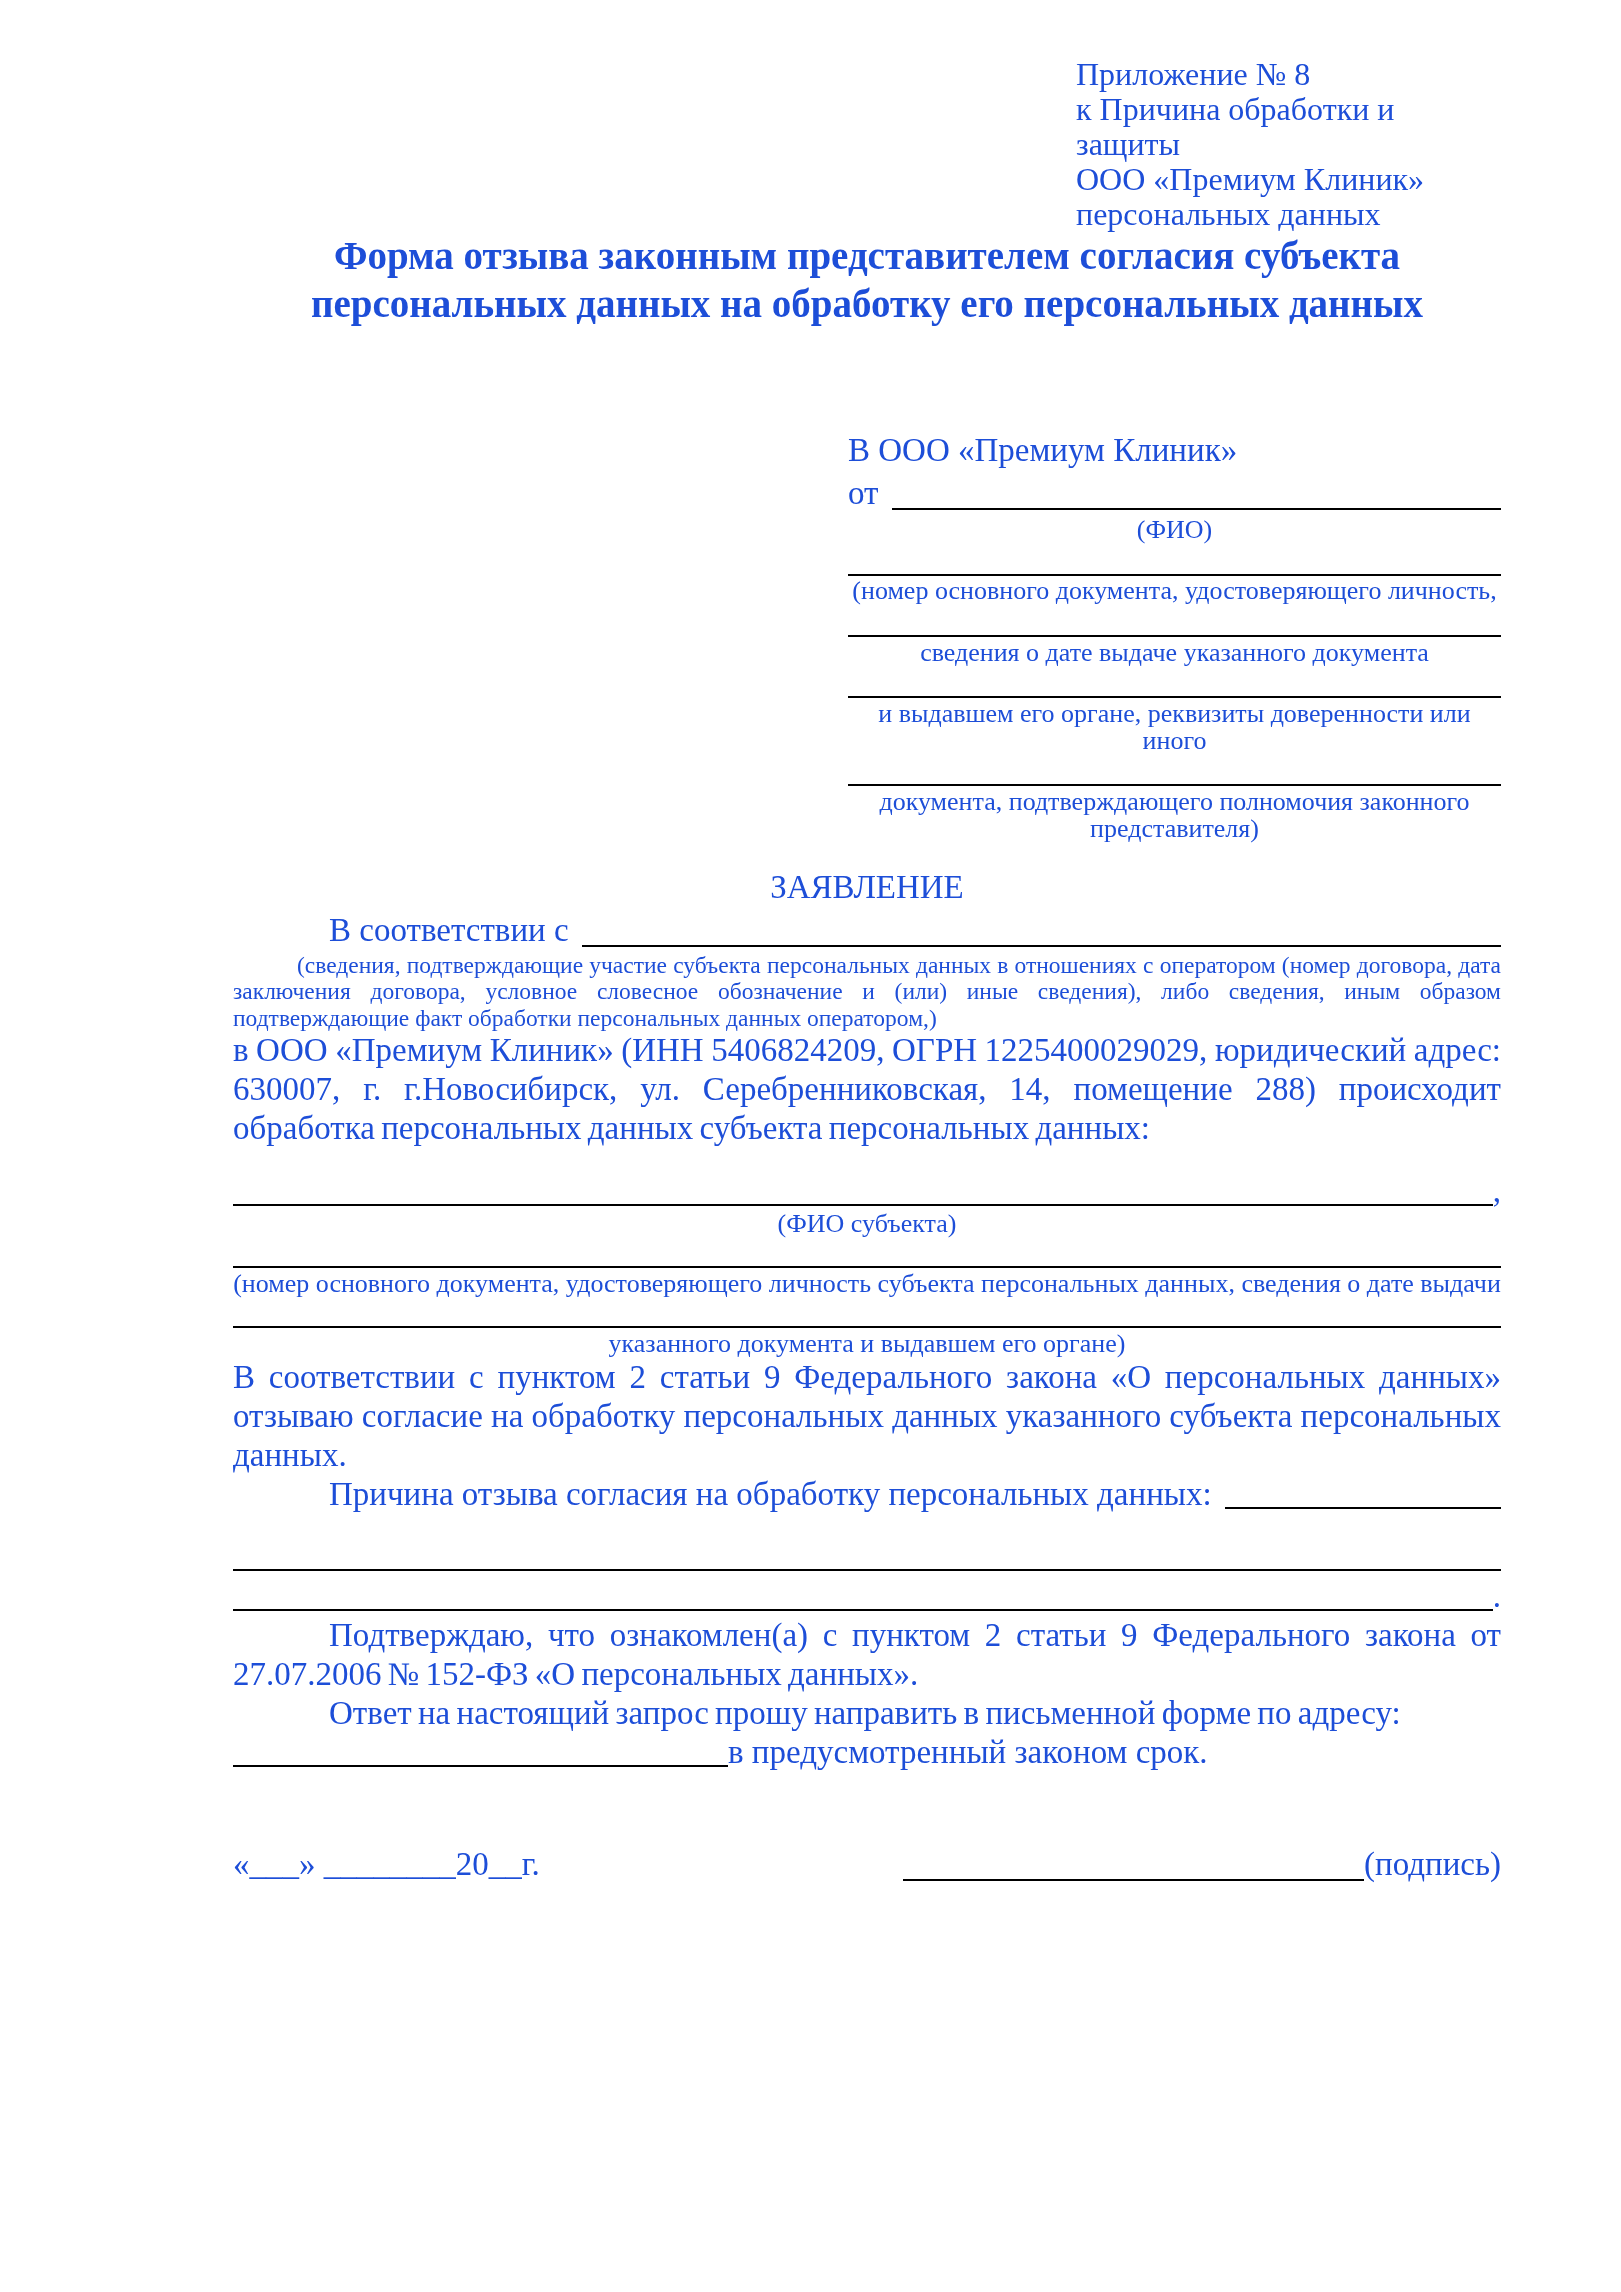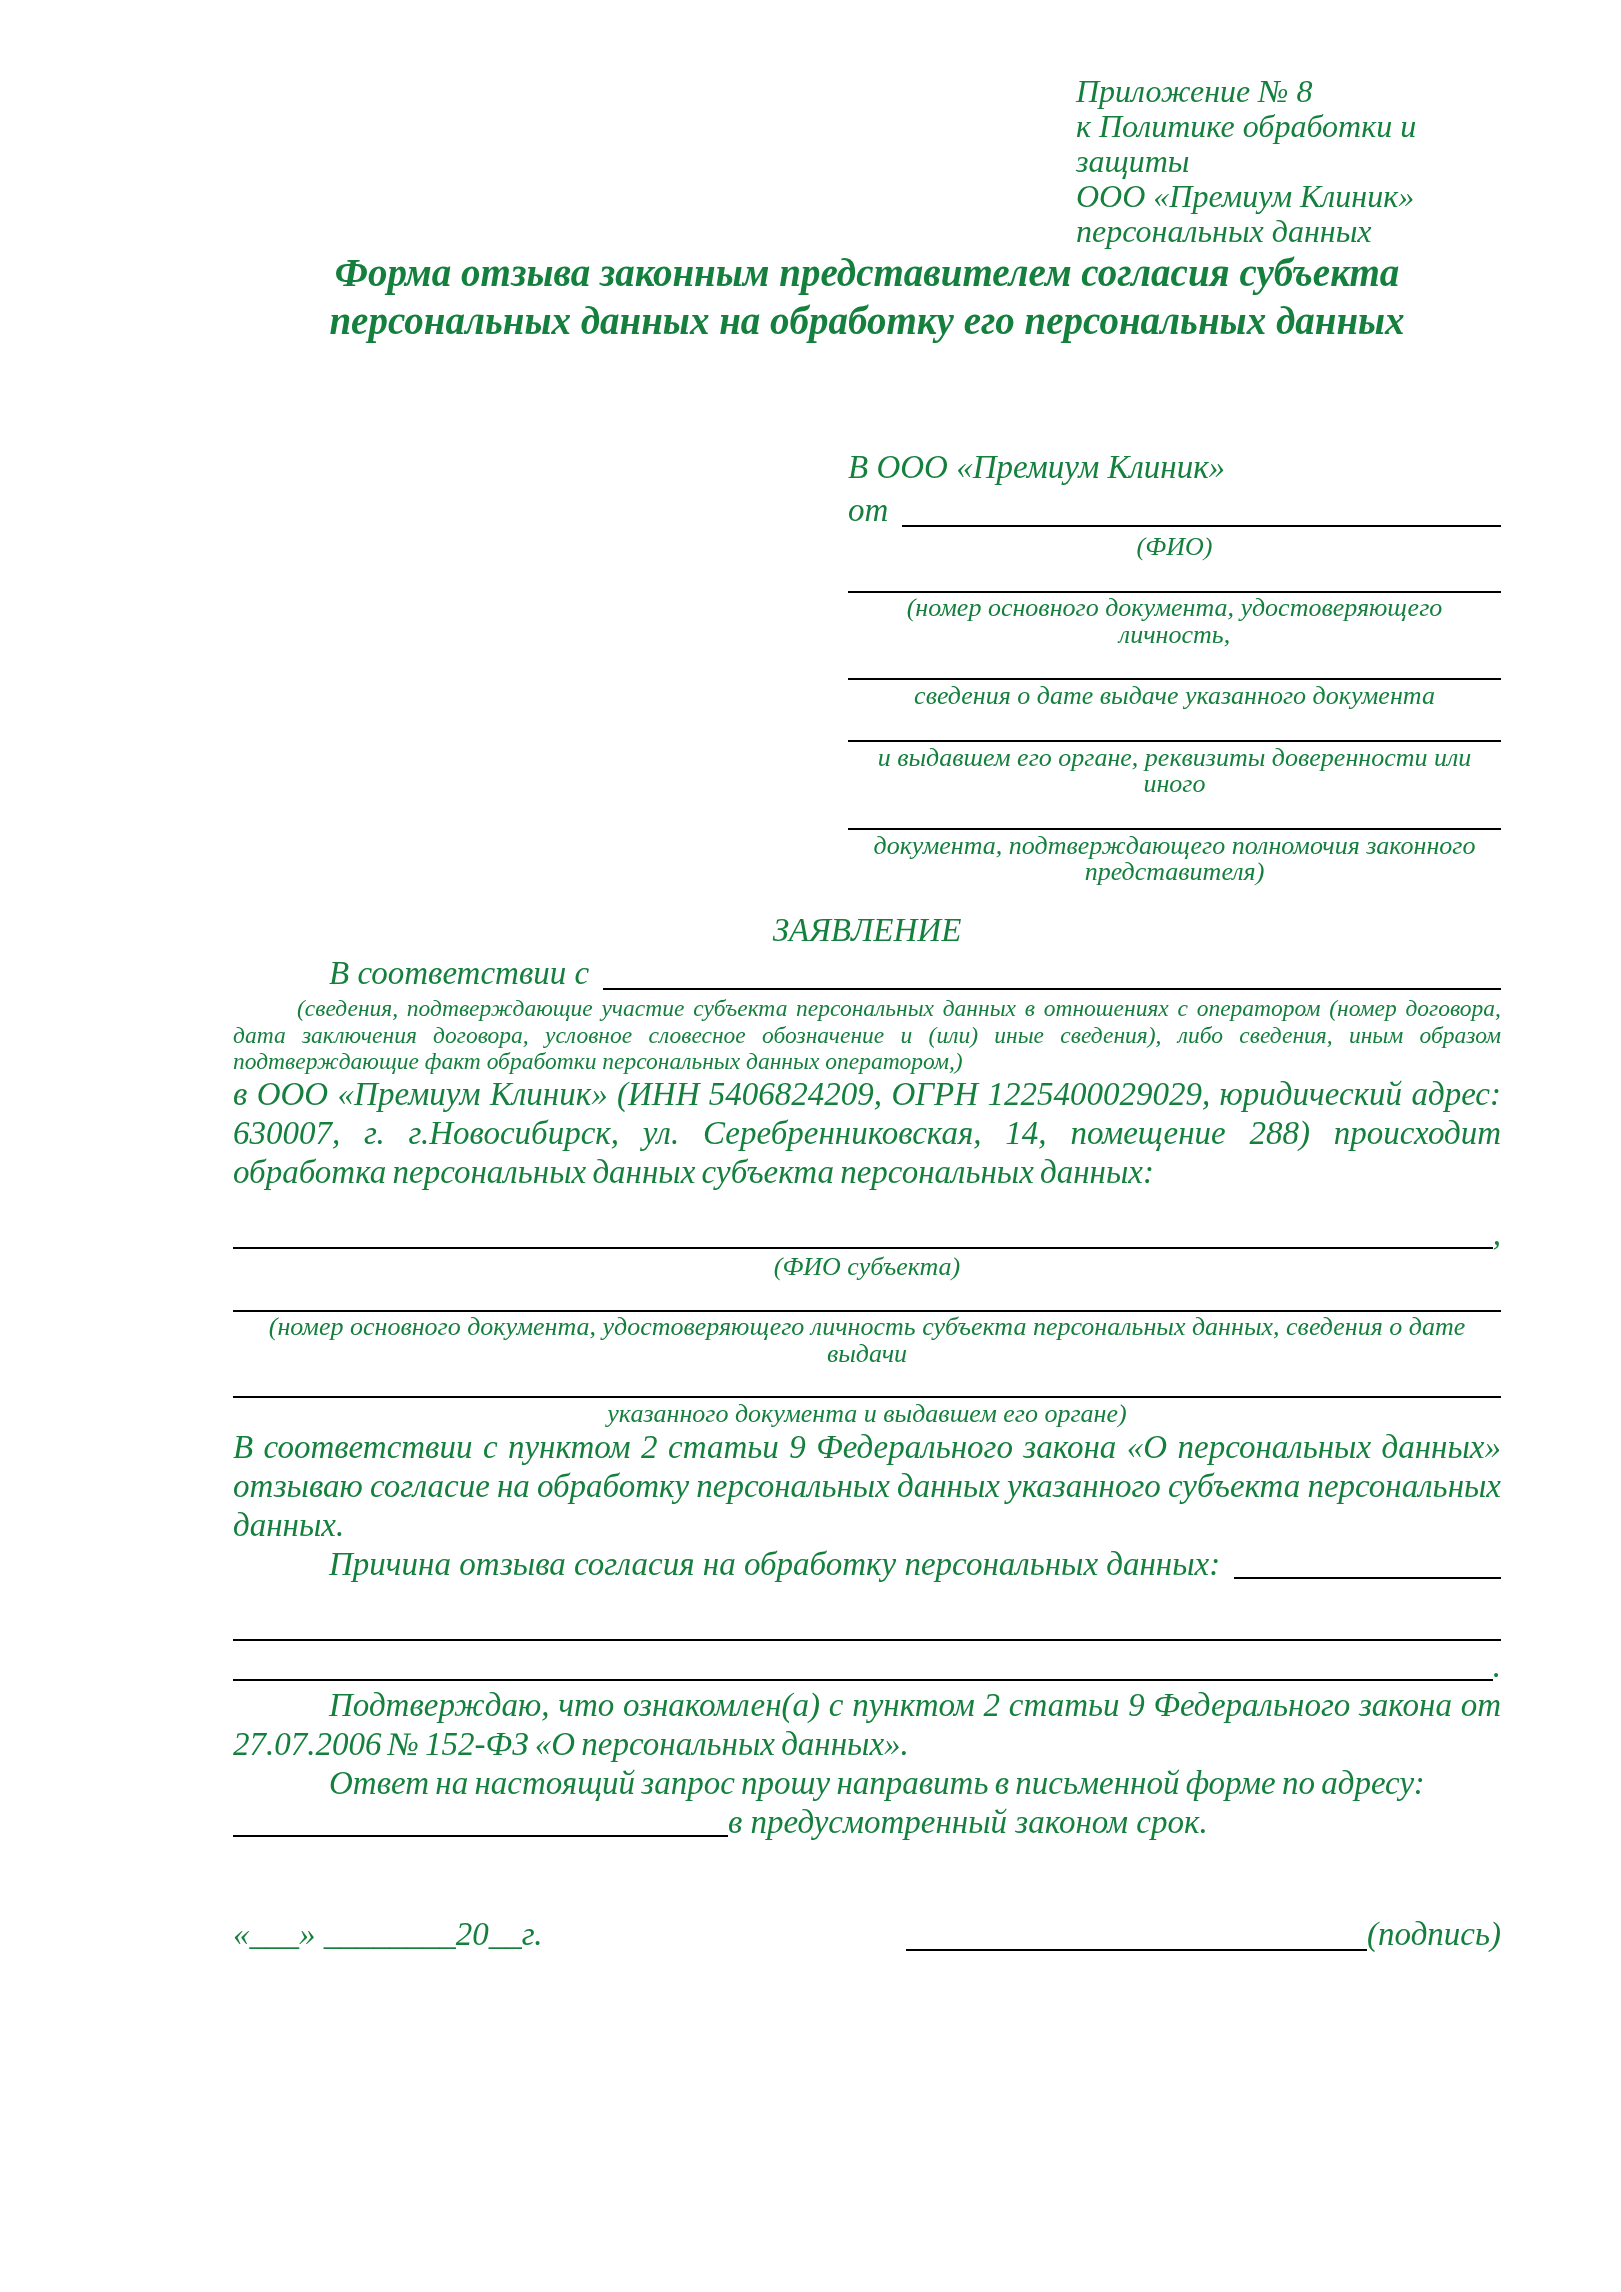--- a/index.html
+++ b/index.html
@@ -1,26 +1,25 @@
 <!DOCTYPE html>
 <html><head>
 <meta charset="utf-8">
 <style>
   html,body { margin:0; padding:0; background:#888; }
   .page {
     position:relative;
     width:1621px; height:2293px;
     margin:0 auto;
     background:#ffffff;
-    color:#15803d;
+    color:#1d4ed8;
     font-family:"Liberation Serif", "DejaVu Serif", serif;
     box-sizing:border-box;
-    padding:74px 120px 0 233px;
+    padding:57px 120px 0 233px;
     overflow:hidden;
-    font-style:italic;
   }
   
   .hdr { margin-left:843px; font-size:32px; line-height:35px; }
   
   .title { text-align:center; font-weight:bold; font-size:39px; line-height:48px; }
   
   .recipient { margin-left:615px; margin-top:101px; }
   .r-to { font-size:33px; line-height:43px; }
   .flexrow { display:flex; align-items:flex-end; }
   .r-from { font-size:33px; line-height:43px; }
@@ -50,21 +49,21 @@
   .sig-group { display:flex; align-items:flex-end; }
   .sig-fill { width:461px; border-bottom:2.9px solid #000; margin-bottom:4.9px; }
 </style>
 </head>
 <body>
 
 <div class="page">
 
   <div class="hdr">
     <div>Приложение № 8</div>
-    <div>к Политике обработки и защиты</div>
+    <div>к Причина обработки и защиты</div>
     <div>ООО «Премиум Клиник»</div>
     <div>персональных данных</div>
   </div>
 
   <div class="title">Форма отзыва законным представителем согласия субъекта персональных данных на обработку его персональных данных</div>
 
   <div class="recipient">
     <div class="r-to">В ООО «Премиум Клиник»</div>
     <div class="flexrow r-from">
       <span>от</span>

